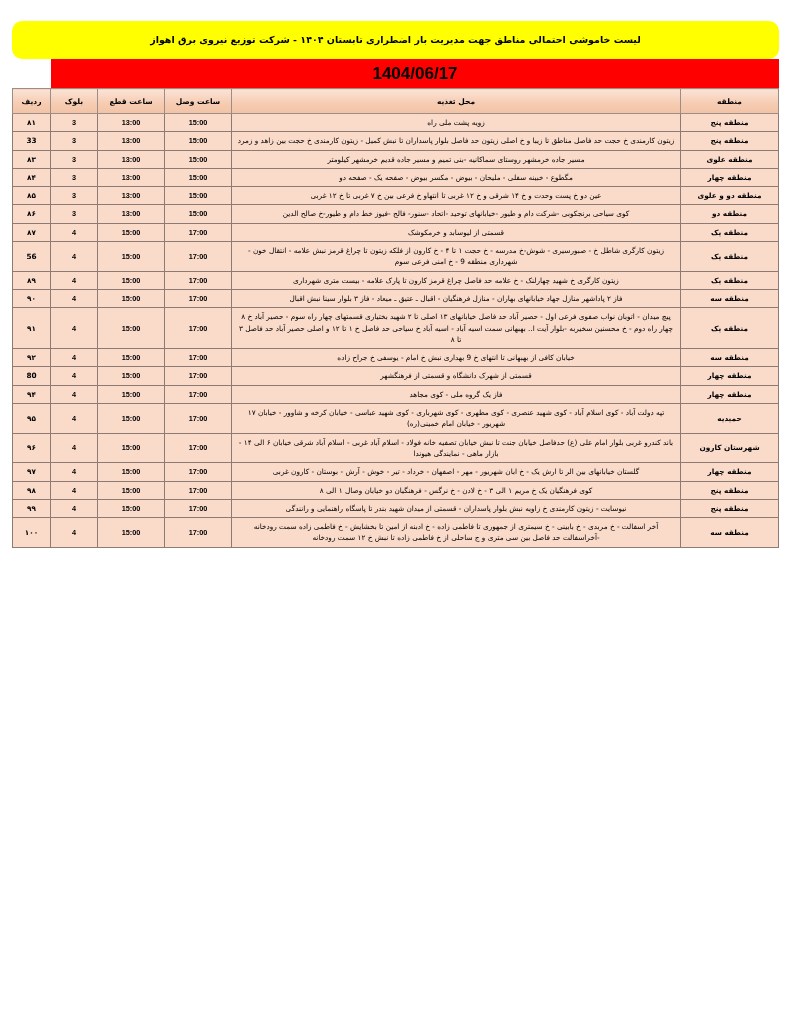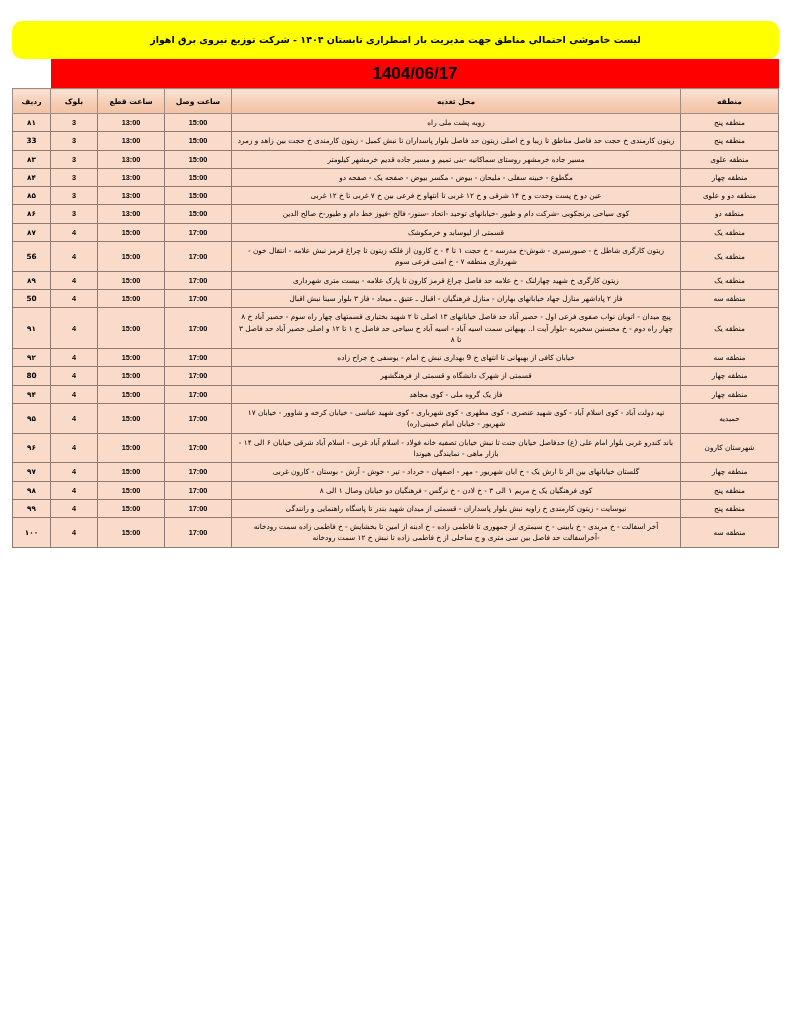--- a/index.html
+++ b/index.html
@@ -103,21 +103,21 @@
     font-weight: bold;
     font-size: 9.5px;
     direction: ltr;
   }
   td.mahal {
     font-size: 7.3px;
     padding: 4px 8px;
   }
   td.mantaqe {
     font-size: 7.6px;
-    font-weight: normal;
+    font-weight: bold;
   }
 </style>
 </head>
 <body>
 
 <div class="page">
 
   <div class="title-band">
     <div class="title-text">لیست خاموشی احتمالی مناطق جهت مدیریت بار اضطراری تابستان ۱۴۰۴ - شرکت توزیع نیروی برق اهواز</div>
   </div>
@@ -197,41 +197,41 @@
         <tr>
           <td class="mantaqe">منطقه یک</td>
           <td class="mahal">قسمتی از لیوسابد و خرمکوشک</td>
           <td class="time">17:00</td>
           <td class="time">15:00</td>
           <td class="blk">4</td>
           <td class="num">۸۷</td>
         </tr>
         <tr>
           <td class="mantaqe">منطقه یک</td>
-          <td class="mahal">زیتون کارگری شاطل خ - صبورسیری - شوش-خ مدرسه - خ حجت ۱ تا ۴ - خ کارون از فلکه زیتون تا چراغ قرمز نبش علامه - انتقال خون - شهرداری منطقه ۷ - خ امنی فرعی سوم</td>
+          <td class="mahal">زیتون کارگری شاطل خ - صبورسیری - شوش-خ مدرسه - خ حجت ۱ تا ۴ - خ کارون از فلکه زیتون تا چراغ قرمز نبش علامه - انتقال خون - شهرداری منطقه 9 - خ امنی فرعی سوم</td>
           <td class="time">17:00</td>
           <td class="time">15:00</td>
           <td class="blk">4</td>
           <td class="num">56</td>
         </tr>
         <tr>
           <td class="mantaqe">منطقه یک</td>
           <td class="mahal">زیتون کارگری خ شهید چهارلنک - خ علامه حد فاصل چراغ قرمز کارون تا پارک علامه - بیست متری شهرداری</td>
           <td class="time">17:00</td>
           <td class="time">15:00</td>
           <td class="blk">4</td>
           <td class="num">۸۹</td>
         </tr>
         <tr>
           <td class="mantaqe">منطقه سه</td>
           <td class="mahal">فاز ۲ پاداشهر منازل جهاد خیابانهای بهاران - منازل فرهنگیان - اقبال ـ عتیق ـ میعاد - فاز ۳ بلوار سینا نبش اقبال</td>
           <td class="time">17:00</td>
           <td class="time">15:00</td>
           <td class="blk">4</td>
-          <td class="num">50</td>
+          <td class="num">۹۰</td>
         </tr>
         <tr>
           <td class="mantaqe">منطقه یک</td>
           <td class="mahal">پیچ میدان - اتوبان نواب صفوی فرعی اول -  حصیر آباد حد فاصل خیابانهای ۱۳ اصلی تا ۲ شهید بختیاری قسمتهای چهار راه سوم - حصیر آباد خ ۸ چهار راه دوم - خ محسنین سخیربه -بلوار آیت ا.. بهبهانی سمت اسیه آباد - اسیه آباد خ سیاحی حد فاصل خ ۱ تا ۱۲ و اصلی حصیر آباد حد فاصل ۳ تا ۸</td>
           <td class="time">17:00</td>
           <td class="time">15:00</td>
           <td class="blk">4</td>
           <td class="num">۹۱</td>
         </tr>
         <tr>

